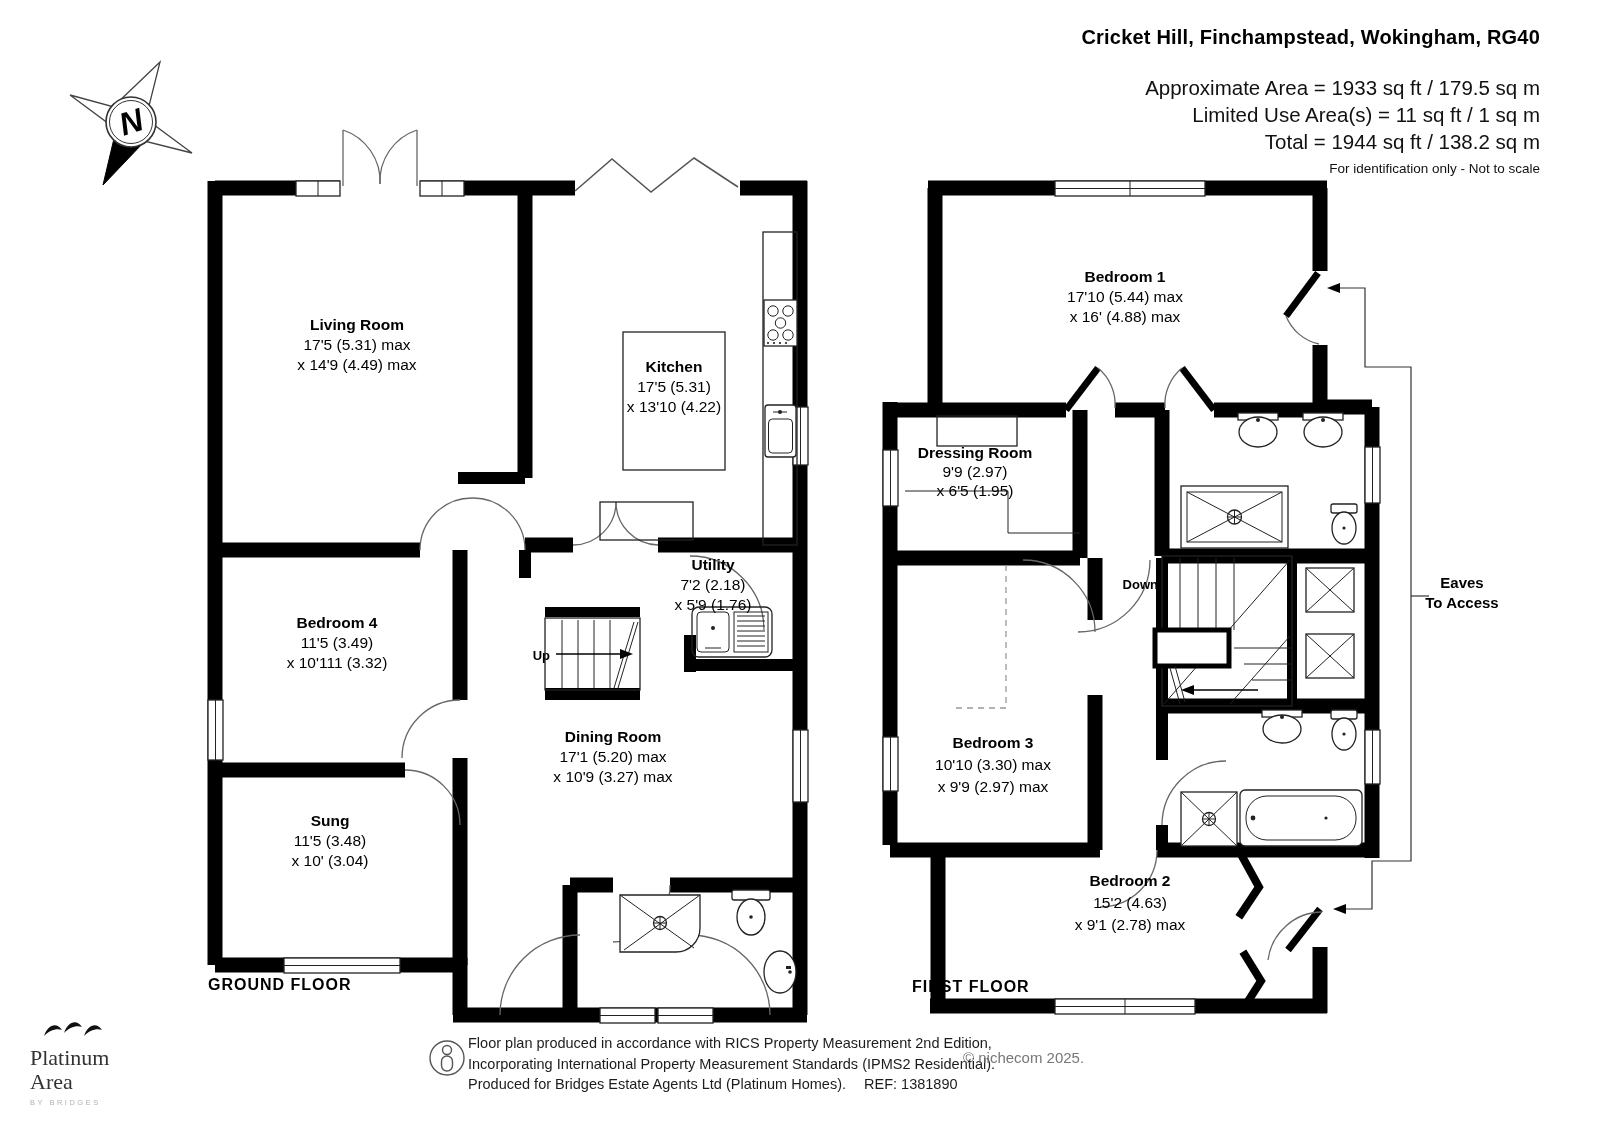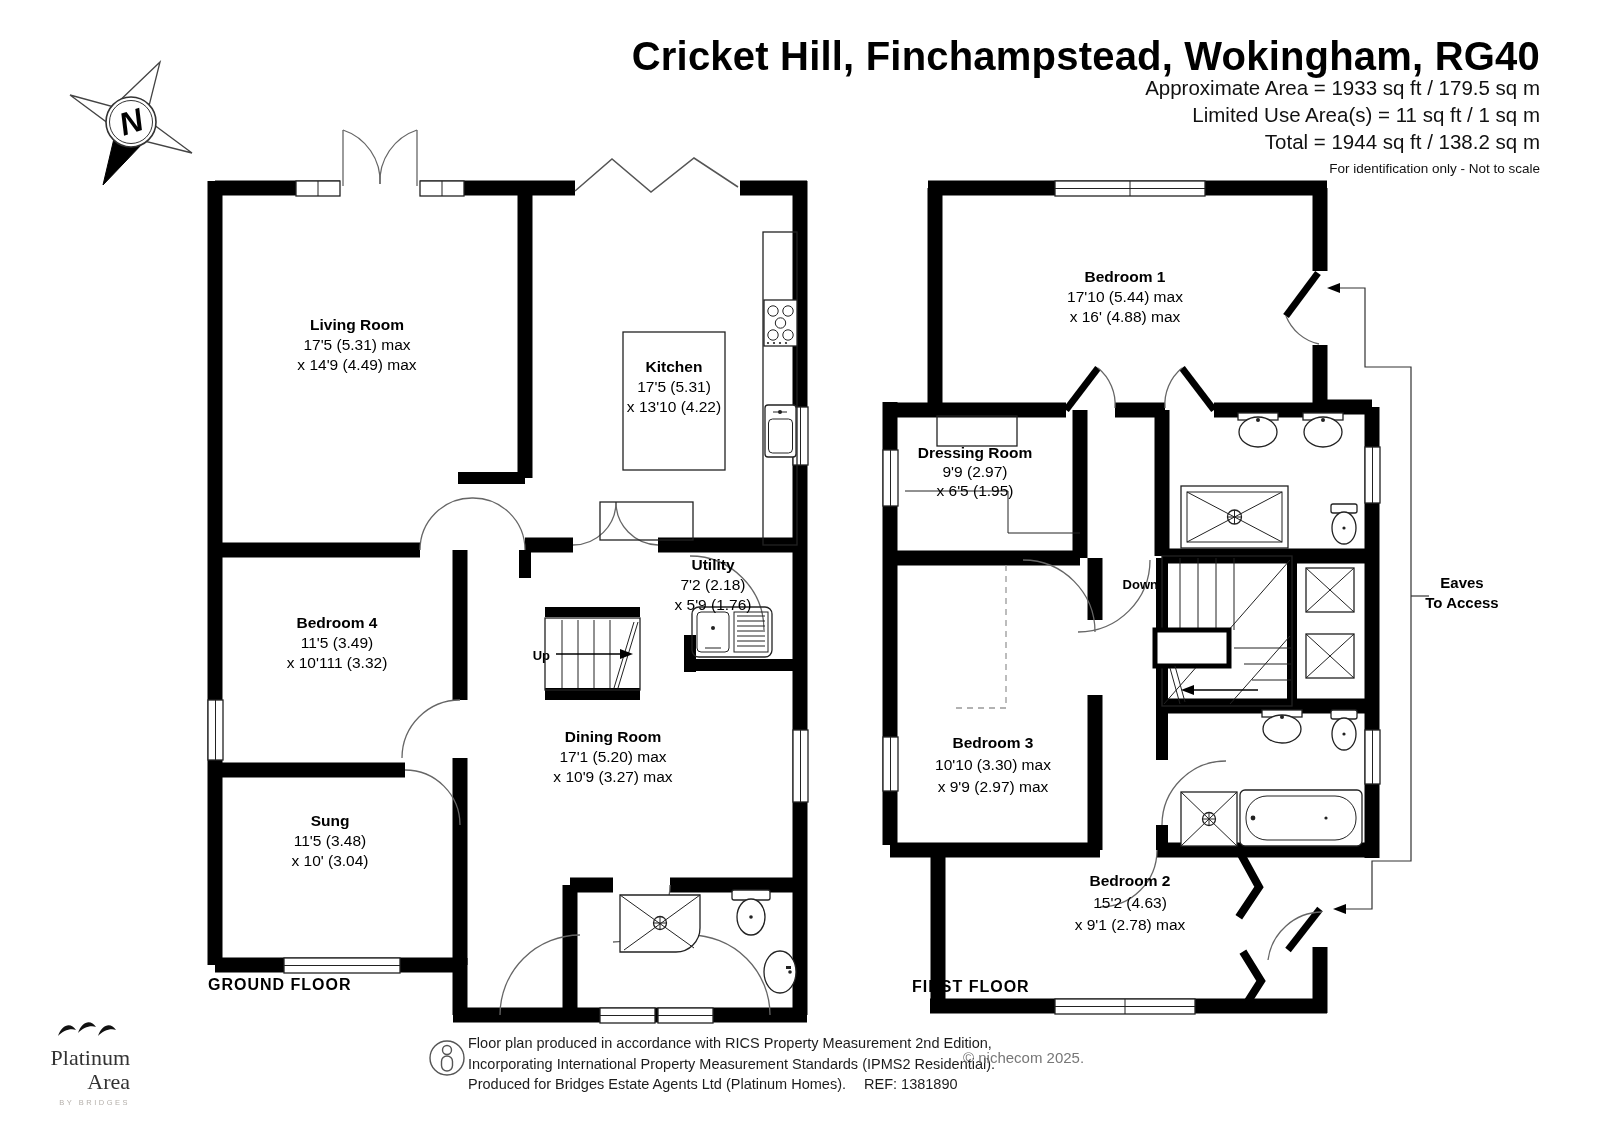--- a/index.html
+++ b/index.html
@@ -1,24 +1,24 @@
 <!DOCTYPE html>
 <html><head>
 <meta charset="utf-8">
 <style>
   html,body{margin:0;padding:0;background:#fff;}
   body{width:1599px;height:1131px;position:relative;overflow:hidden;
        font-family:"Liberation Sans",sans-serif;color:#000;}
   .abs{position:absolute;}
   
-  #title{right:59px;top:34px;font-size:40px;font-weight:bold;letter-spacing:.2px;text-align:right;}
+  #title{right:59px;top:26px;font-size:20px;font-weight:bold;letter-spacing:.2px;text-align:right;}
   #arealines{right:59px;top:74px;text-align:right;font-size:20.5px;line-height:27px;color:#111;}
   #note{right:59px;top:161px;text-align:right;font-size:13.5px;color:#111;}
   
-  #logo{left:30px;top:1020px;width:100px;text-align:right;color:#2e2e2e;}
+  #logo{left:30px;top:1020px;width:100px;text-align:left;color:#2e2e2e;}
   #logo .nm{font-family:"Liberation Serif",serif;font-size:22px;line-height:24px;color:#333;}
   #logo .sub{font-size:7.5px;letter-spacing:2.5px;color:#b5b0ab;margin-top:4px;}
   #disc{left:468px;top:1033px;font-size:14.5px;line-height:20.5px;color:#1c1c1c;}
   #copy{left:963px;top:1049px;font-size:15px;color:#777;}
   #personicon{left:428px;top:1038px;}
   svg text{font-family:"Liberation Sans",sans-serif;}
   .rn{font-size:15.5px;font-weight:bold;text-anchor:middle;}
   .rd{font-size:15.5px;text-anchor:middle;}
   .cap{font-size:16px;font-weight:bold;letter-spacing:1px;}
   .sm{font-size:13px;font-weight:bold;}

